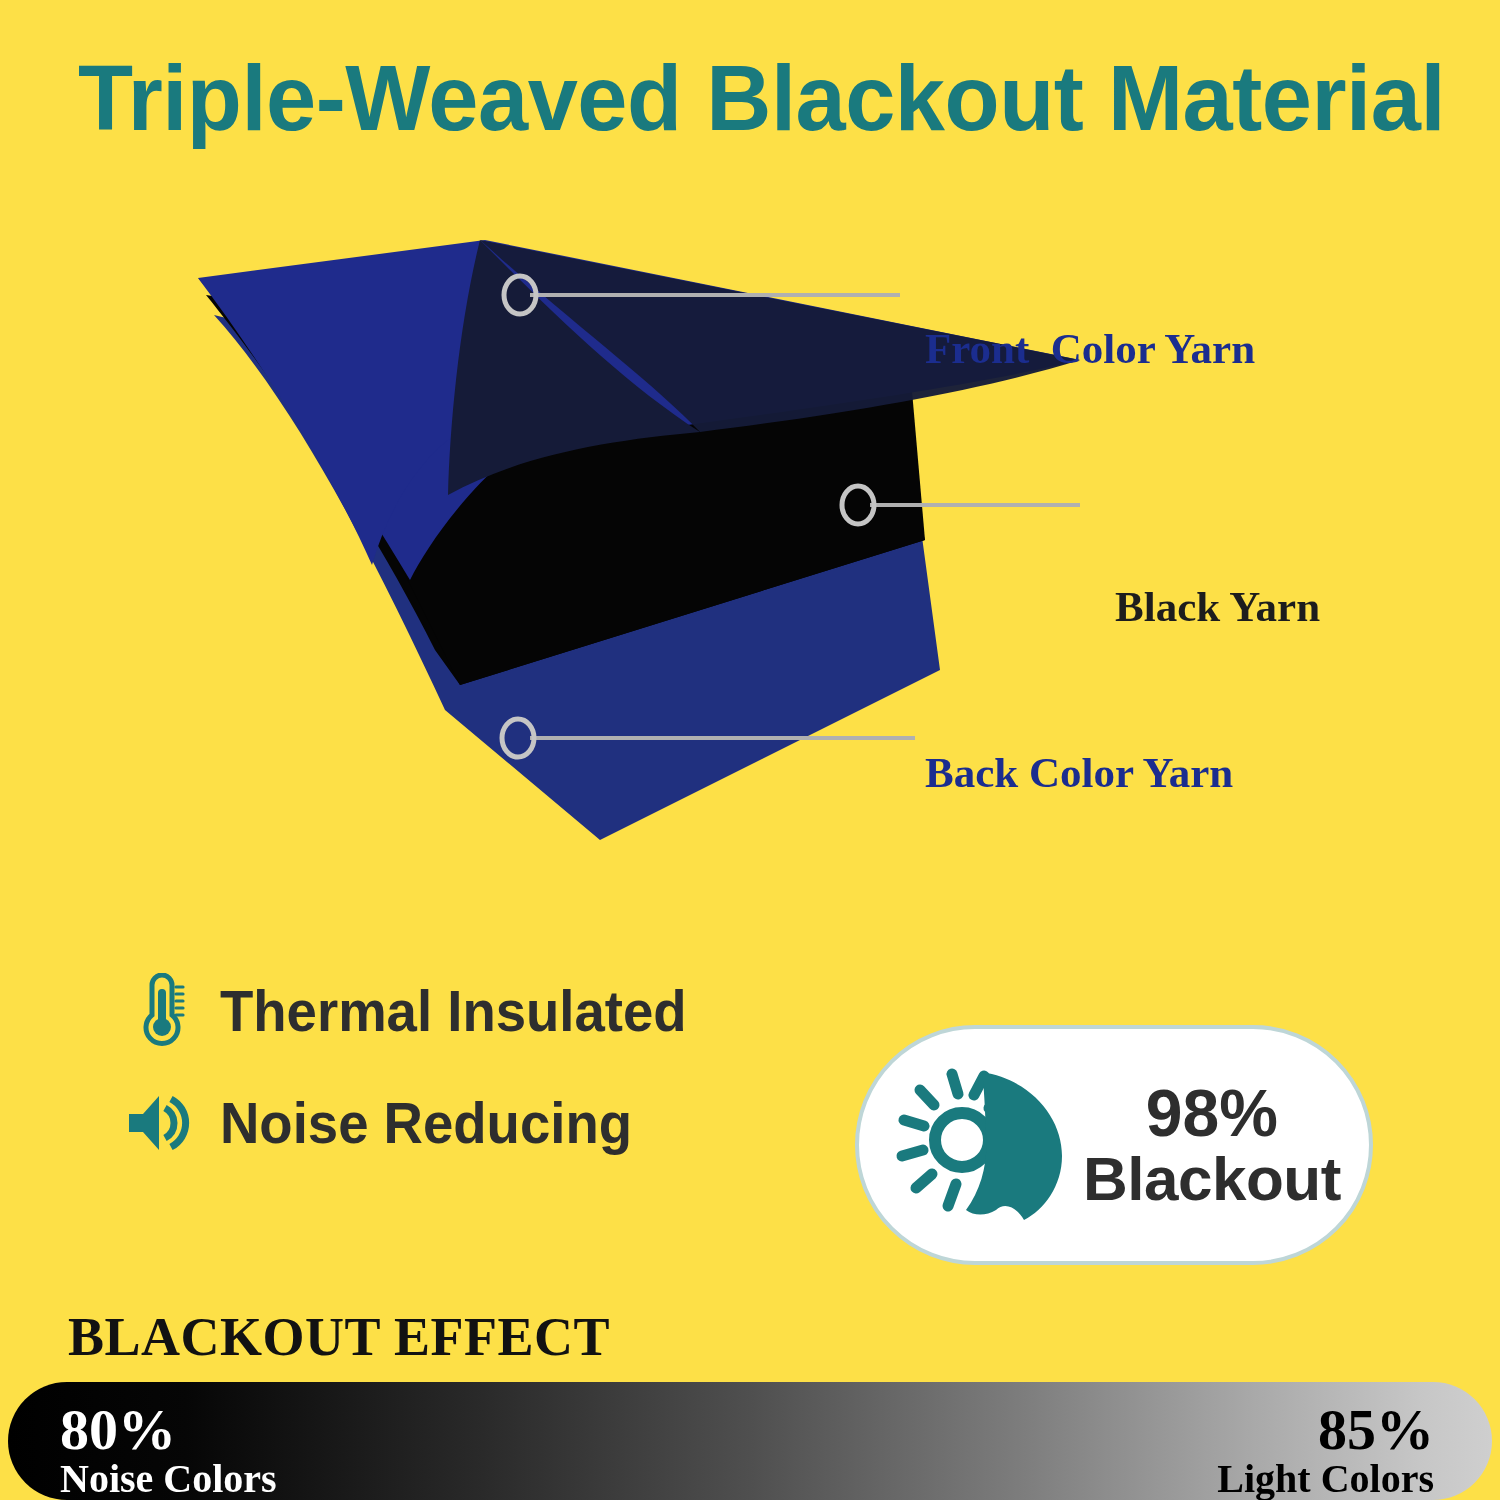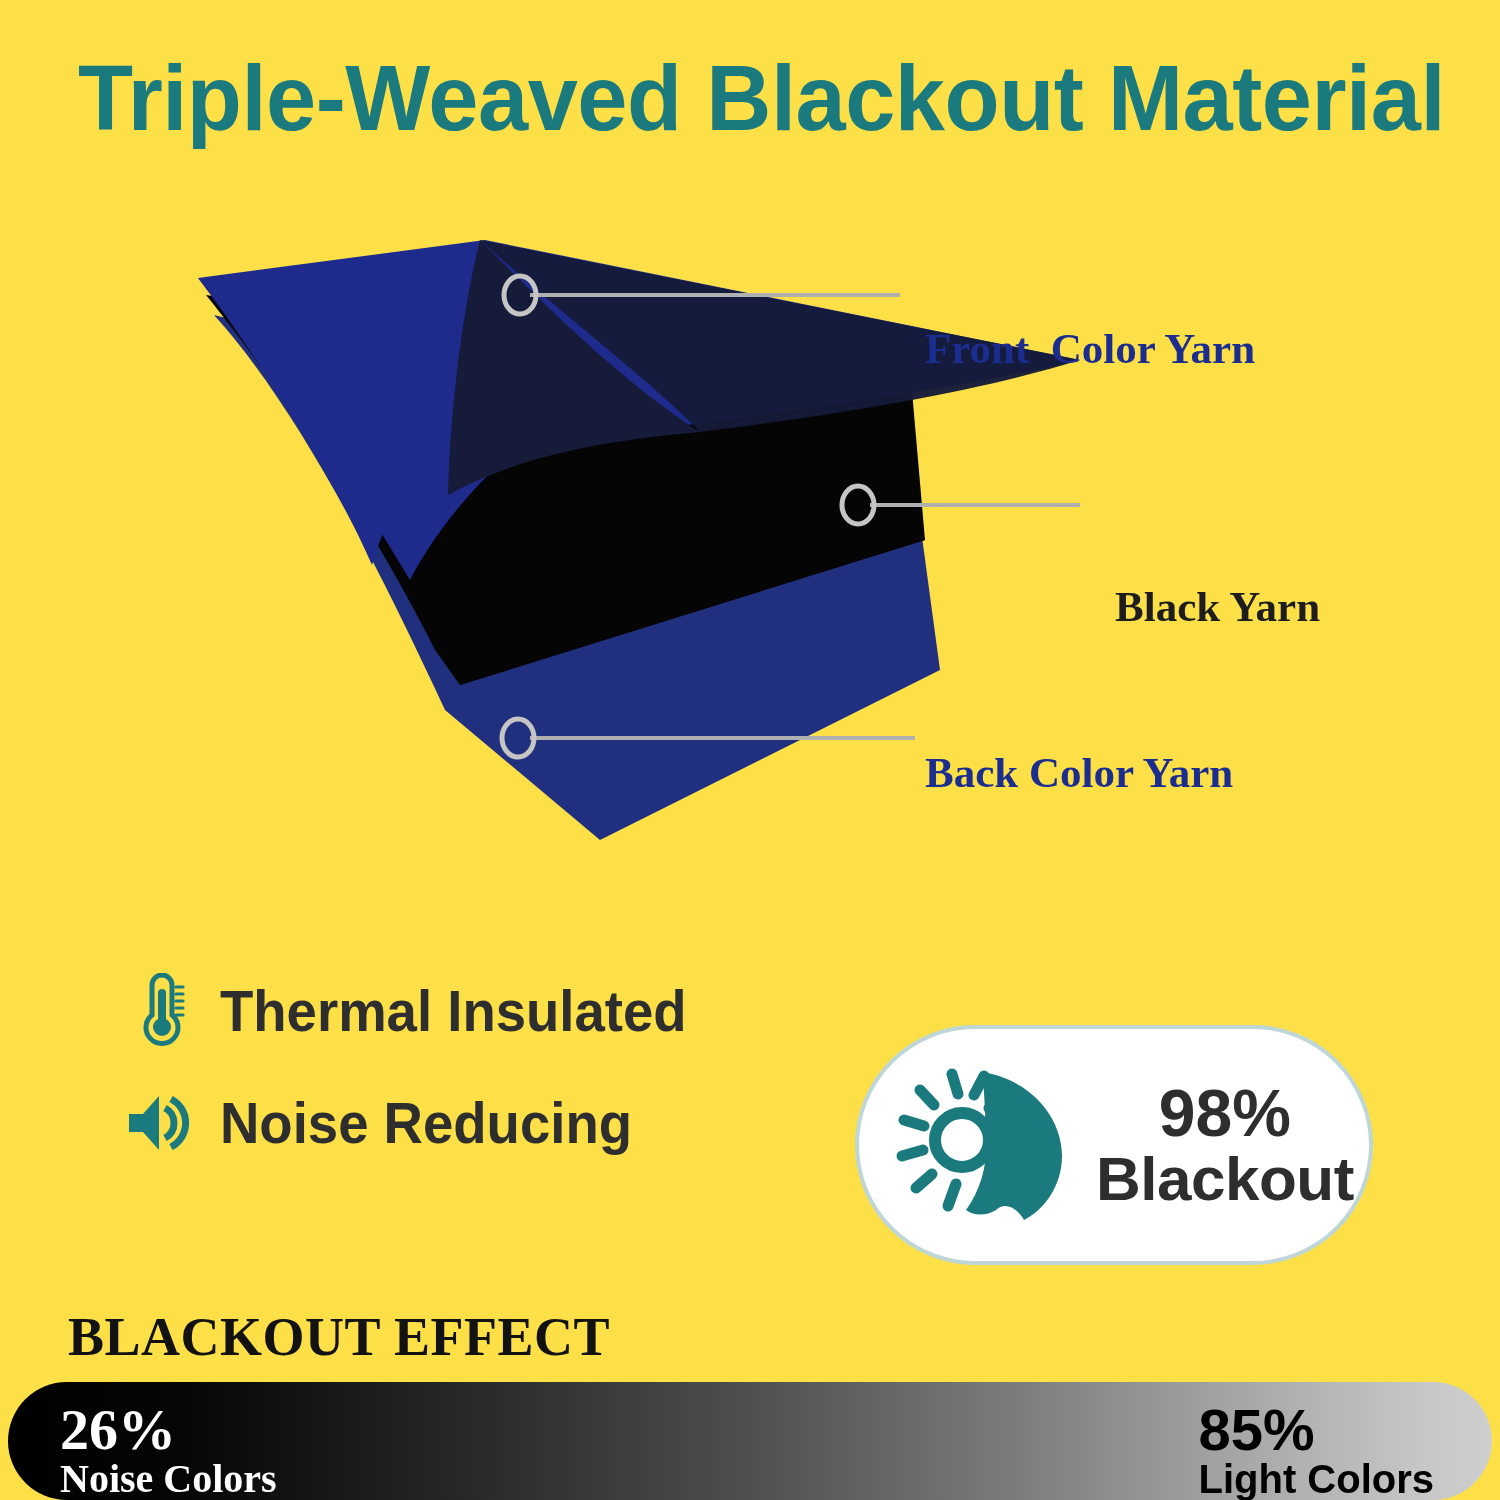--- a/index.html
+++ b/index.html
@@ -123,21 +123,21 @@
     margin-left: 22px;
     width: 190px;
     height: 170px;
     flex: 0 0 190px;
     display: flex;
     align-items: center;
     justify-content: center;
   }
   .badge-icon svg { display: block; }
   .badge-text {
-    margin-left: 25px;
+    margin-left: 12px;
     font-family: "Liberation Sans", sans-serif;
     font-weight: bold;
     color: #2e2e2e;
     text-align: center;
     line-height: 1.02;
   }
   .badge-pct { font-size: 66px; display: block; }
   .badge-word { font-size: 62px; display: block; letter-spacing: -0.5px; }
 
   
@@ -171,22 +171,23 @@
     font-family: "Liberation Serif", serif;
     font-weight: bold;
     text-align: left;
     line-height: 1.02;
   }
   .bar-right {
     position: absolute;
     right: 58px;
     top: 18px;
     color: #000000;
-    font-family: Liberation Sans, sans-serif;
-    font-weight: bold;
+    font-family: Liberation Serif, serif;
+    font-weight: bold;
+    text-align: right;
     line-height: 1.02;
   }
   .bar-pct { font-size: 58px; display: block; }
   .bar-sub { font-size: 40px; display: block; font-weight: bold; }
 </style>
 </head>
 <body>
 
 <div id="page">
 
@@ -297,21 +298,21 @@
     <span class="badge-text">
       <span class="badge-pct">98%</span>
       <span class="badge-word">Blackout</span>
     </span>
   </div>
 
   <div class="effect-title">BLACKOUT EFFECT</div>
 
   <div class="effect-bar">
     <span class="bar-left">
-      <span class="bar-pct">26%</span>
+      <span class="bar-pct">80%</span>
       <span class="bar-sub">Noise Colors</span>
     </span>
     <span class="bar-right">
       <span class="bar-pct">85%</span>
       <span class="bar-sub">Light Colors</span>
     </span>
   </div>
 
 </div>
 

